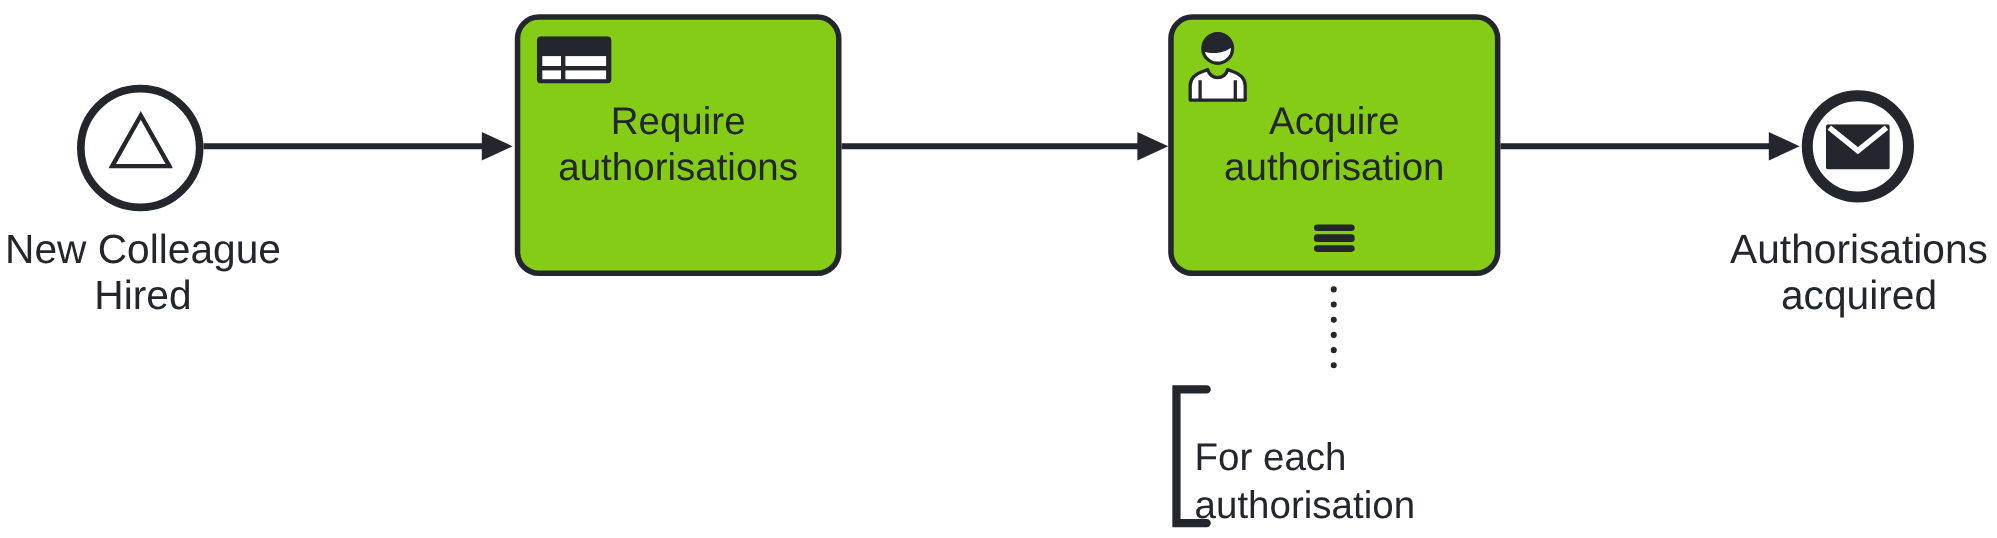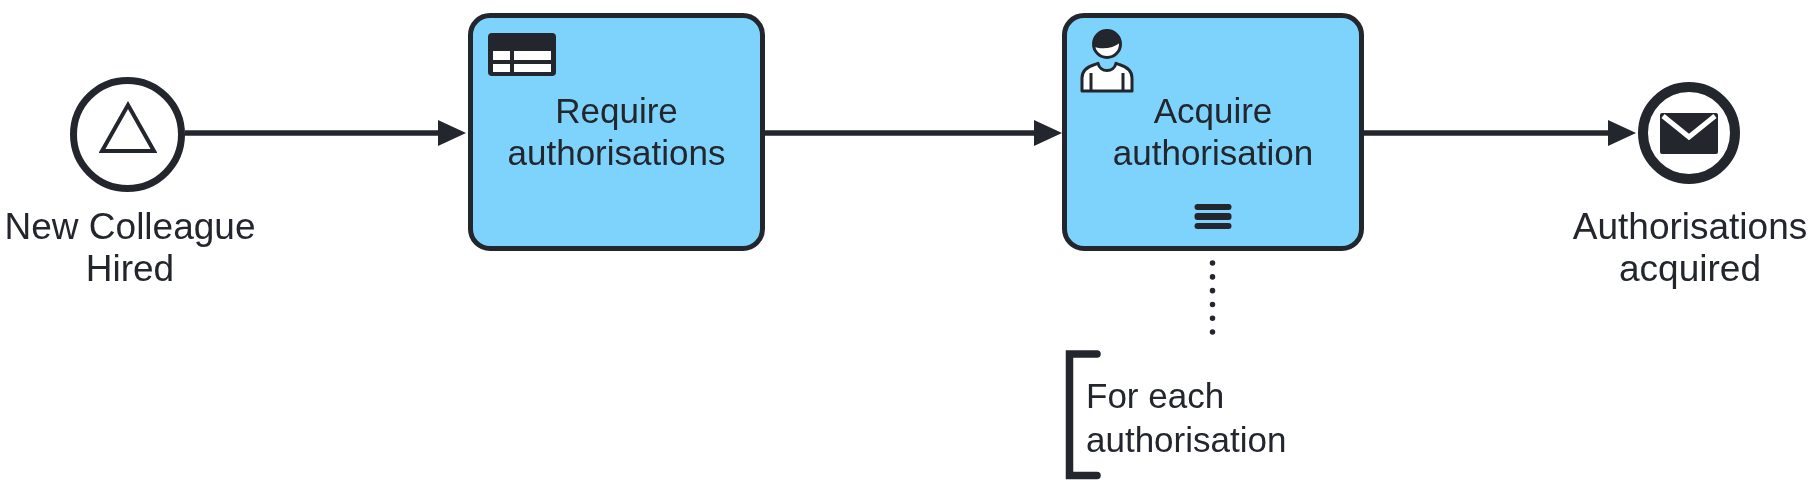--- a/index.html
+++ b/index.html
@@ -11,39 +11,39 @@
   .overlay{position:absolute;left:0;top:0;width:1815px;height:489px;pointer-events:none;}
 
   
   .event{position:absolute;border-radius:50%;background:#fff;box-sizing:border-box;
          display:flex;align-items:center;justify-content:center;}
   .start-event{left:70px;top:77px;width:115px;height:115px;border:7px solid currentColor;}
   .end-event{left:1638px;top:82px;width:102px;height:102px;border:10px solid currentColor;}
   .start-event svg{transform:translateY(-7px);}
 
   
-  .task{position:absolute;top:13px;height:238px;background:#7dd3fc;box-sizing:border-box;
+  .task{position:absolute;top:13px;height:238px;background:#84cc16;box-sizing:border-box;
         border:5px solid currentColor;border-radius:22px;}
   .task-1{left:468px;width:297px;}
   .task-2{left:1062px;width:302px;}
   .task-label{position:absolute;inset:0;display:flex;align-items:center;justify-content:center;
               text-align:center;font-size:35px;line-height:42px;}
   .task-label span{display:block;max-width:250px;}
   .task-icon{position:absolute;}
   .task-1 .task-icon{left:15px;top:15px;}
   .task-2 .task-icon{left:9px;top:5px;}
   .mi-marker{position:absolute;left:50%;bottom:17px;transform:translateX(-50%);
              display:flex;flex-direction:column;gap:3px;}
   .mi-bar{width:37px;height:6.5px;background:currentColor;border-radius:3px;}
 
   
   .event-label{position:absolute;top:206px;text-align:center;font-size:37px;line-height:42px;}
   .start-label{left:0;width:260px;}
   .end-label{left:1552px;width:276px;}
-  .annotation-text{position:absolute;left:1086px;top:374px;width:260px;
+  .annotation-text{position:absolute;left:1086px;top:394px;width:260px;
                    font-size:35px;line-height:44px;text-align:left;}
 </style>
 </head>
 <body style="background: rgb(255, 255, 255);">
 
 <div class="canvas">
 
   <svg class="overlay" viewBox="0 0 1815 489" xmlns="http://www.w3.org/2000/svg">
     <g stroke="currentColor" fill="currentColor">
       <line x1="185" y1="133" x2="440" y2="133" stroke-width="5.5"></line>

